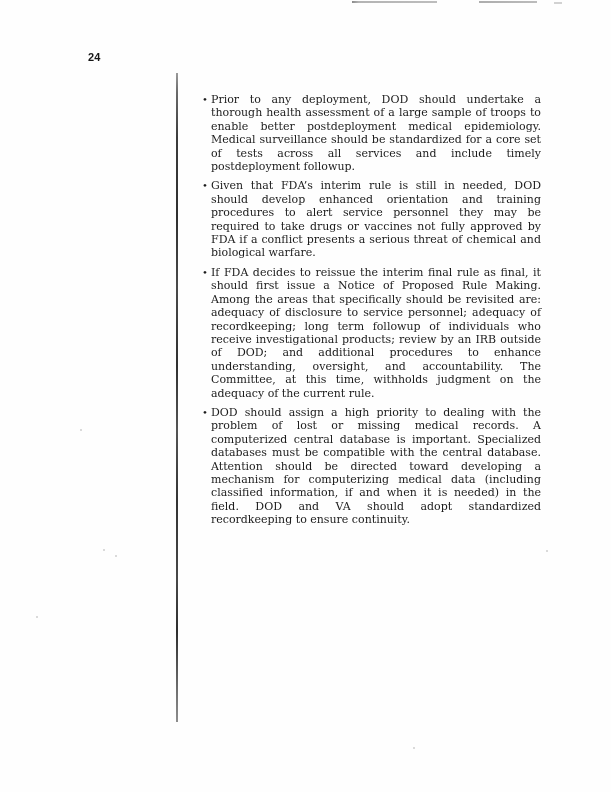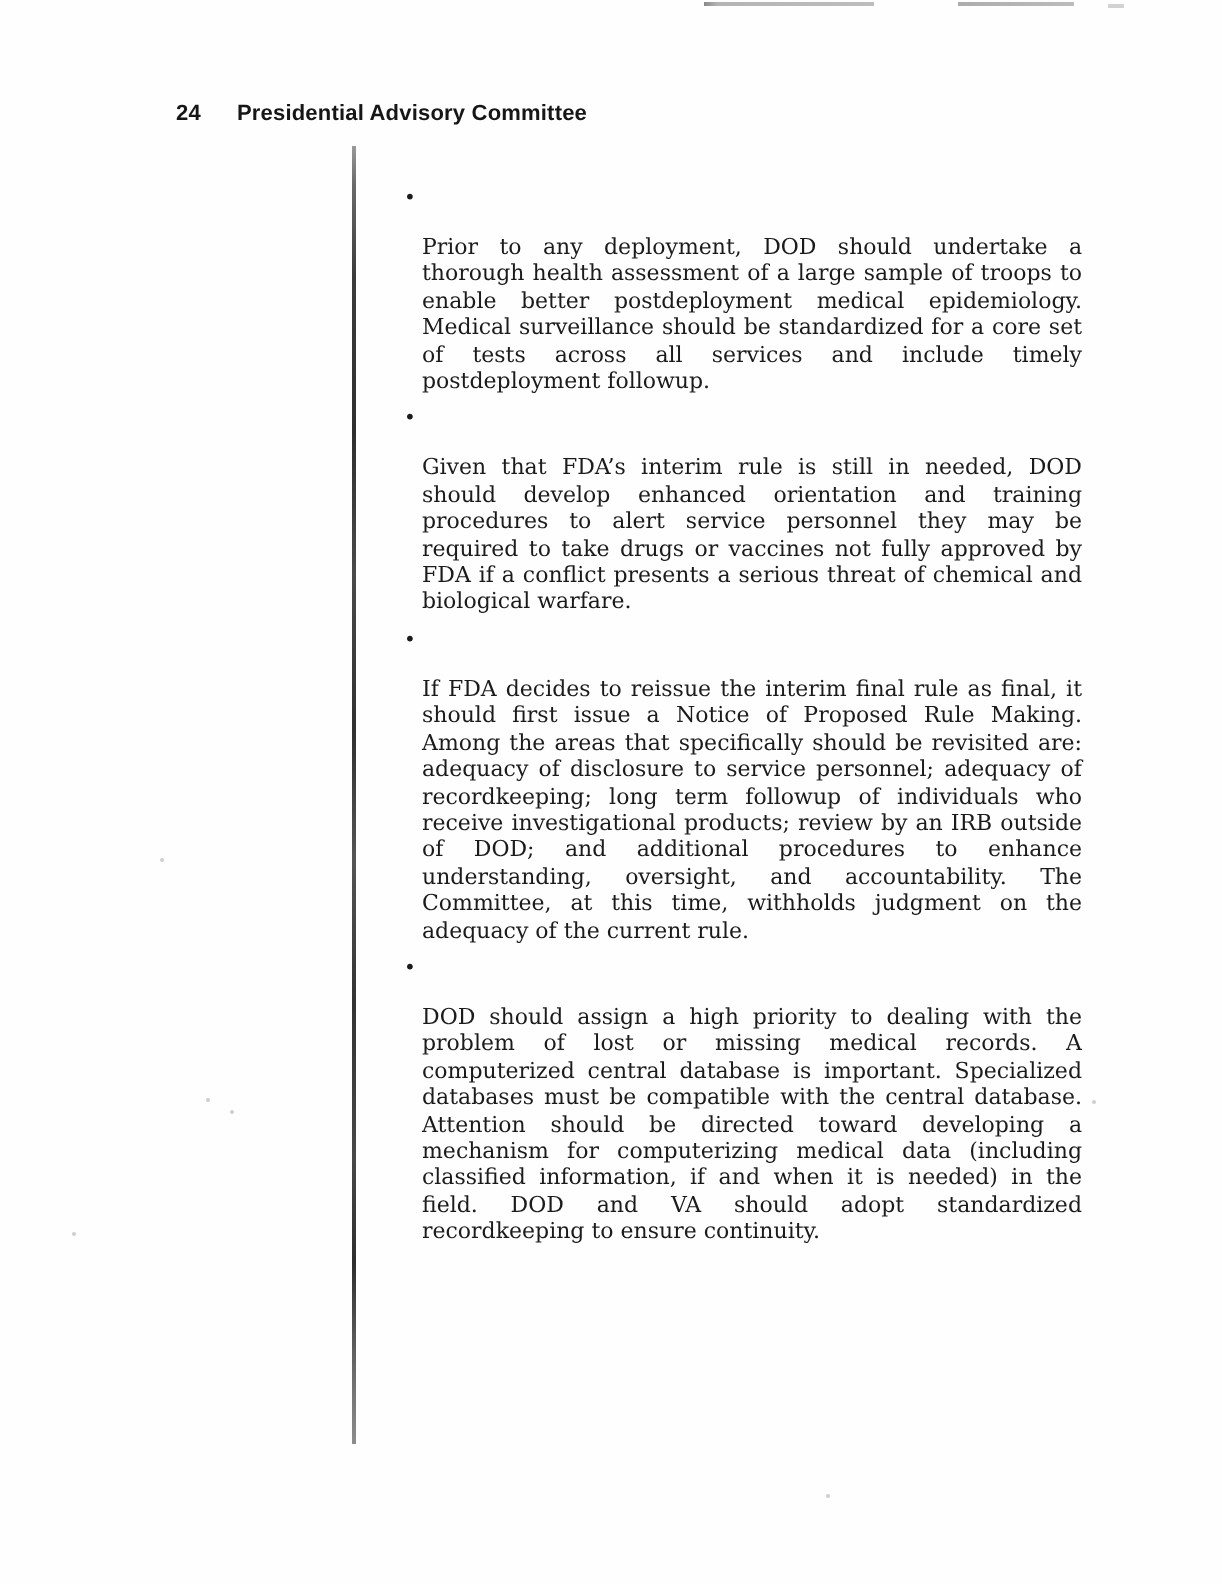--- a/index.html
+++ b/index.html
@@ -16,21 +16,21 @@
     font-family: "DejaVu Serif", serif;
     color: #1b1b1b;
   }
 
   
   .running-header {
     position: absolute;
     left: 88px;
     top: 51px;
     display: flex;
-    gap: 18px;
+    gap: 4px;
     font-family: "Liberation Sans", sans-serif;
     font-weight: bold;
     font-size: 11px;
     letter-spacing: 0.1px;
     color: #161616;
     white-space: nowrap;
   }
 
   
   .v-rule {
@@ -60,21 +60,20 @@
   }
   .bullet-marker {
     flex: 0 0 9px;
     font-size: 10px;
     line-height: 13.4px;
   }
   .bullet-text {
     flex: 1;
     text-align: justify;
     text-justify: inter-word;
-    margin-top: 24px;
   }
 
   
   .artifact { position: absolute; }
   .top-bar-1 { left: 352px; top: 1px; width: 85px; height: 2px;
     background: linear-gradient(to right, #8a8a8a 0%, #b4b4b4 8%, #bdbdbd 100%); }
   .top-bar-2 { left: 479px; top: 1px; width: 58px; height: 2px;
     background: linear-gradient(to right, #adadad 0%, #bcbcbc 100%); }
   .top-mark  { left: 554px; top: 2px; width: 8px; height: 1.5px; background: #d2d2d2; }
   .speck { width: 2px; height: 2px; border-radius: 50%; background: #c2c2c2; opacity: 0.8; }
@@ -89,21 +88,20 @@
 <body>
 
 <div class="page">
 
   <div class="artifact top-bar-1"></div>
   <div class="artifact top-bar-2"></div>
   <div class="artifact top-mark"></div>
 
   <div class="running-header">
     <span>24</span>
-    <span>Presidential Advisory Committee</span>
   </div>
 
   <div class="v-rule"></div>
 
   <div class="content">
 
     <div class="bullet-item">
       <span class="bullet-marker">•</span>
       <div class="bullet-text">Prior to any deployment, DOD should undertake a thorough health assessment of a large sample of troops to enable better postdeployment medical epidemiology. Medical surveillance should be standardized for a core set of tests across all services and include timely postdeployment followup.</div>
     </div>

